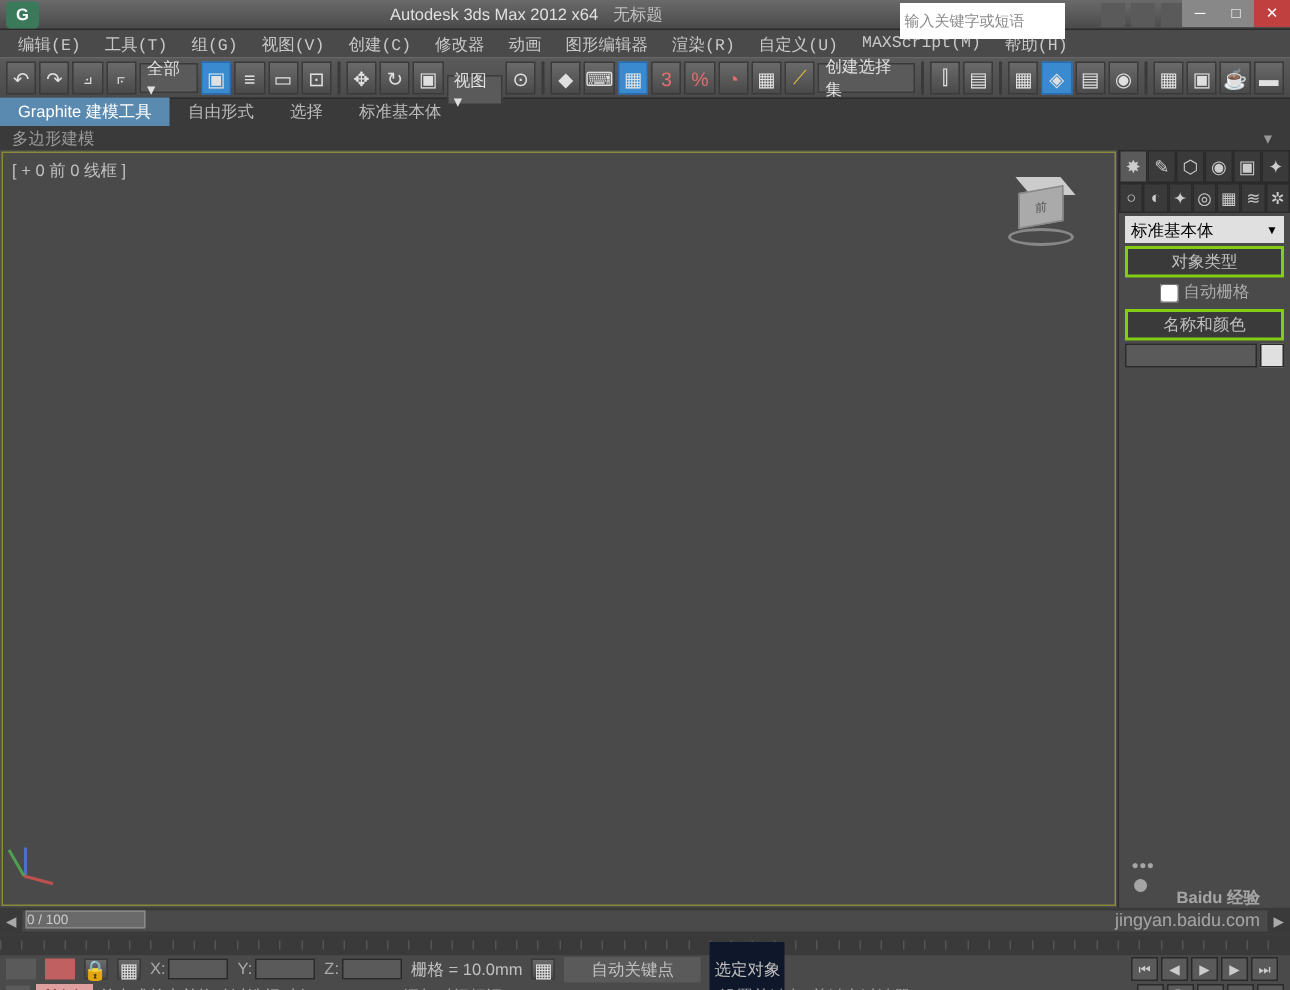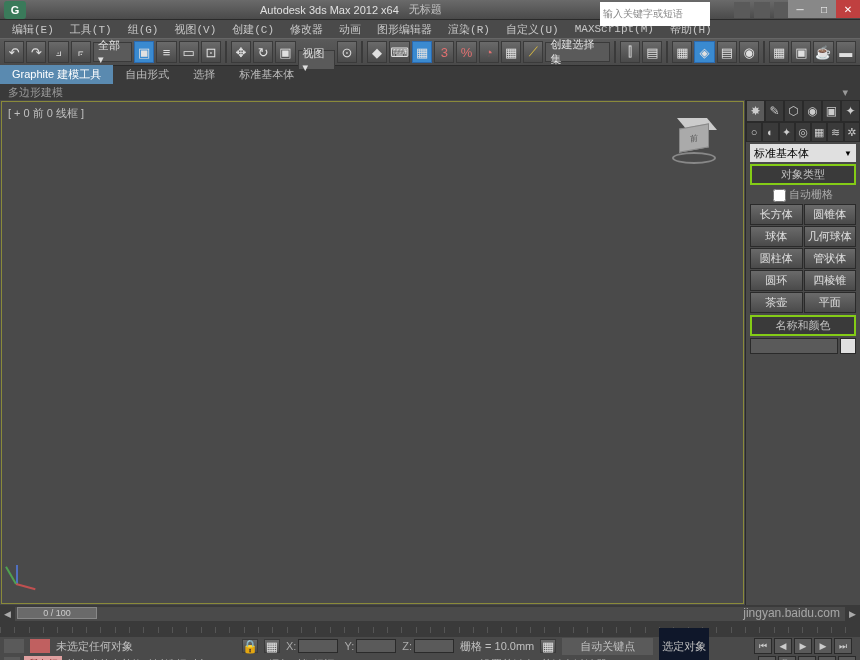--- a/index.html
+++ b/index.html
@@ -60,21 +60,21 @@
 .auto-grid { display: flex; align-items: flex-end; justify-content: center; color: #aaa; font-size: 11px; padding: 2px; }
 .auto-grid input { margin-right: 3px; }
 .obj-grid { display: grid; grid-template-columns: 1fr 1fr; gap: 1px; padding: 0 4px; }
 .obj-btn { background: linear-gradient(#6a6a6a, #4a4a4a); border: 1px solid #2a2a2a; color: #e0e0e0; text-align: center; font-size: 11px; padding: 2px 0; }
 .name-color { display: flex; padding: 2px 4px; gap: 2px; }
 .name-input { flex: 1; height: 16px; background: #5a5a5a; border: 1px solid #2a2a2a; }
 .color-swatch { width: 16px; height: 16px; background: #e0e0e0; border: 1px solid #2a2a2a; }
 
 .timeline-area { height: 18px; display: flex; align-items: center; background: #3a3a3a; }
 .time-slider { flex: 1; position: relative; height: 14px; background: #4a4a4a; margin: 0 4px; }
-.time-thumb { position: absolute; left: 2px; width: 80px; height: 12px; background: #6a6a6a; border: 1px solid #888; color: #ccc; font-size: 9px; text-align: center; }
+.time-thumb { position: absolute; left: 2px; width: 80px; height: 12px; background: #6a6a6a; border: 1px solid #888; color: #ccc; font-size: 9px; }
 
 .track-bar { height: 14px; background: #3a3a3a; display: flex; }
 .tick { flex: 1; border-left: 1px solid #555; height: 6px; margin-top: 4px; }
 
 .status-bar { height: 18px; background: #4a4a4a; display: flex; align-items: center; color: #c0c0c0; font-size: 10px; gap: 6px; padding: 0 4px; }
 .coord { display: flex; align-items: center; gap: 2px; }
 .coord-label { color: #aaa; }
 .coord-val { width: 40px; height: 14px; background: #5a5a5a; border: 1px solid #2a2a2a; }
 
 .prompt-bar { height: 18px; background: #4a4a4a; display: flex; align-items: center; font-size: 10px; }
@@ -208,32 +208,20 @@
       <div class="cmd-subtab">▦</div>
       <div class="cmd-subtab">≋</div>
       <div class="cmd-subtab">✲</div>
     </div>
     <div class="cmd-dropdown">标准基本体</div>
     <div class="rollout-hdr">对象类型</div>
     <div class="auto-grid">
       <input type="checkbox" style="">
       <span>自动栅格</span>
     </div>
-    <div class="obj-grid" id="objgrid">
-        <div class="obj-btn">长方体</div>
-        <div class="obj-btn">圆锥体</div>
-        <div class="obj-btn">球体</div>
-        <div class="obj-btn">几何球体</div>
-        <div class="obj-btn">圆柱体</div>
-        <div class="obj-btn">管状体</div>
-        <div class="obj-btn">圆环</div>
-        <div class="obj-btn">四棱锥</div>
-        <div class="obj-btn">茶壶</div>
-        <div class="obj-btn">平面</div>
-      </div>
     <div class="rollout-hdr">名称和颜色</div>
     <div class="name-color">
       <div class="name-input"></div>
       <div class="color-swatch"></div>
     </div>
   </div>
 </div>
 
 <div class="timeline-area">
   <span style="color:#aaa;font-size:9px;margin-left:4px">◀</span>
@@ -301,21 +289,20 @@
     <div class="tick"></div>
     <div class="tick"></div>
     <div class="tick"></div>
     <div class="tick"></div>
     <div class="tick"></div>
   </div>
 
 <div class="status-bar">
   <div style="width:20px;height:14px;background:#5a5a5a"></div>
   <div style="width:20px;height:14px;background:#c06060"></div>
-  <span style="width:180px">未选定任何对象</span>
   <div class="tb-btn" style="width:16px;height:14px">🔒</div>
   <div class="tb-btn" style="width:16px;height:14px">▦</div>
   <div class="coord">
       <span class="coord-label">X:</span>
       <div class="coord-val"></div>
     </div>
   <div class="coord">
       <span class="coord-label">Y:</span>
       <div class="coord-val"></div>
     </div>
@@ -346,14 +333,15 @@
   <div class="anim-controls">
     <div class="ac-btn">✥</div>
     <div class="ac-btn">🔍</div>
     <div class="ac-btn">▣</div>
     <div class="ac-btn">↻</div>
     <div class="ac-btn">▦</div>
   </div>
 </div>
 
 <div class="watermark">
+  <div><span class="paw"></span><span>Baidu 经验</span></div>
   <div class="watermark-sub">jingyan.baidu.com</div>
 </div>
 
 </body></html>

